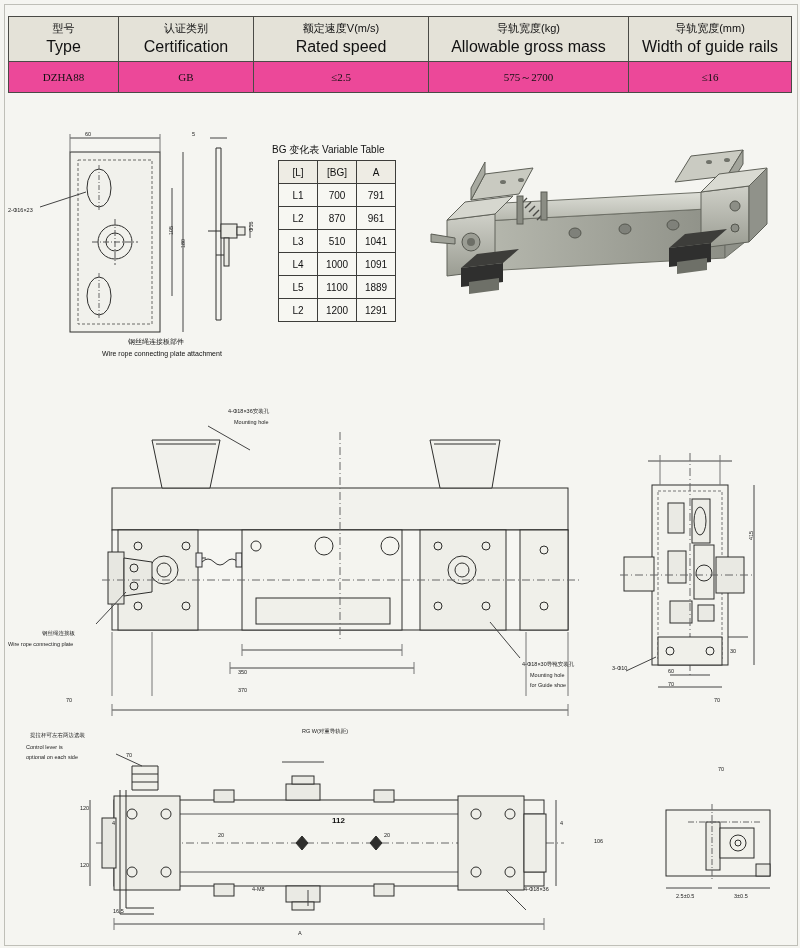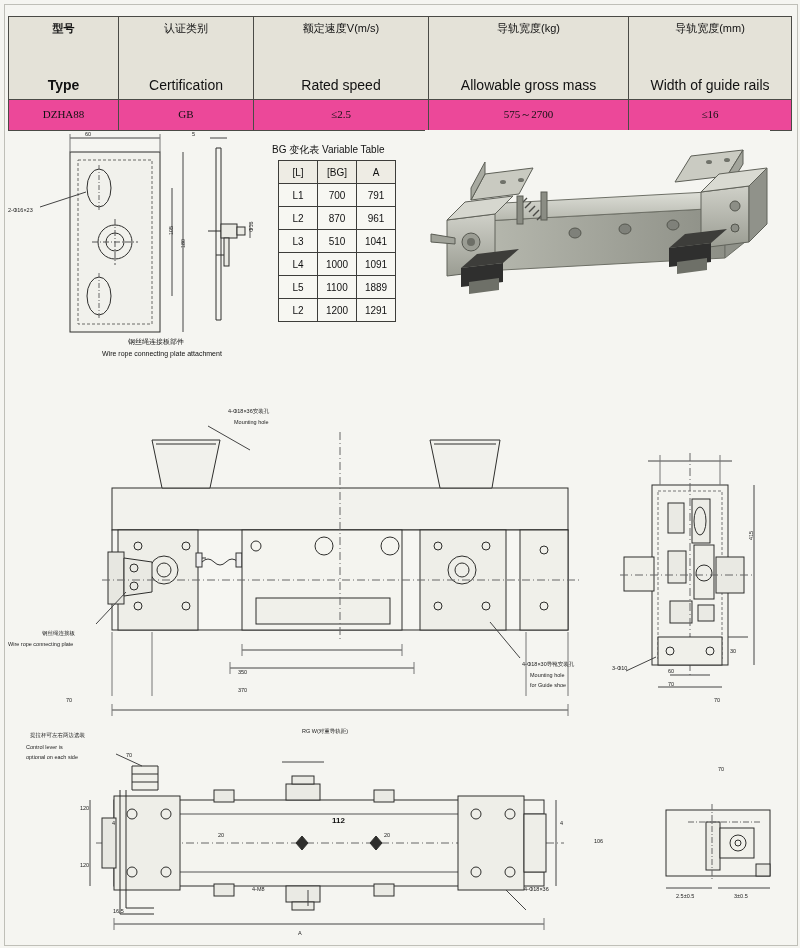--- a/index.html
+++ b/index.html
@@ -24,21 +24,21 @@
     border:1px solid #4a4a46;
     text-align:center;
     vertical-align:middle;
     font-size:11px;
     line-height:1.35;
     padding:4px 2px;
   }
   table.spec th{background:#e4e2d8;font-weight:normal;}
   table.spec td{background:#ec4899;height:22px;font-size:11px;font-family:Liberation Serif, serif;}
   .cn{display:block;font-size:11px;}
-  .en{display:block;font-size:14px;margin-top:40px;}
+  .en{display:block;font-size:16px;}
 
   
   .bgtitle{
     position:absolute;left:272px;top:143px;font-size:10px;
   }
   table.bg{
     position:absolute;left:278px;top:160px;border-collapse:collapse;background:#f7f7f2;
   }
   table.bg th, table.bg td{
     border:1px solid #3d3d3a;
@@ -56,21 +56,21 @@
 </style>
 </head>
 <body>
 
 <div class="page">
 <div class="border-frame"></div>
 
 <table class="spec">
   <thead>
     <tr>
-      <th style="width:105px;font-weight:bold;">
+      <th style="width:105px;">
         <span class="cn">型号</span>
         <span class="en">Type</span>
       </th>
       <th style="width:130px;">
         <span class="cn">认证类别</span>
         <span class="en">Certification</span>
       </th>
       <th style="width:170px;">
         <span class="cn">额定速度V(m/s)</span>
         <span class="en">Rated speed</span>

